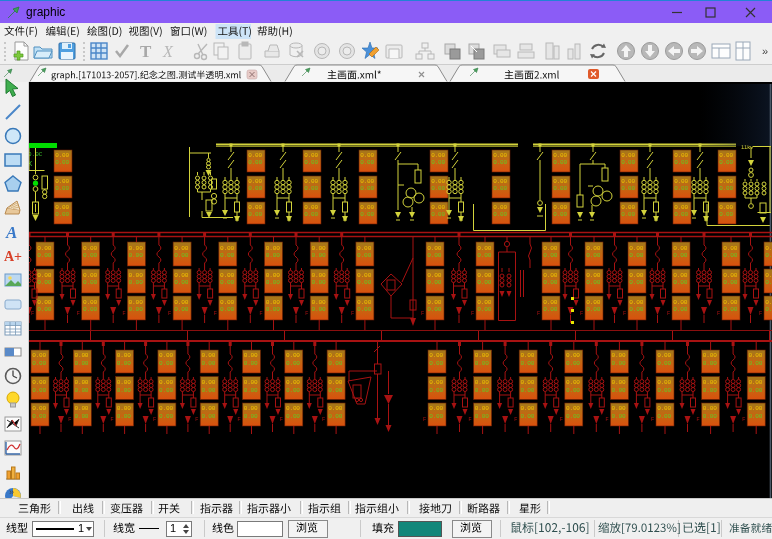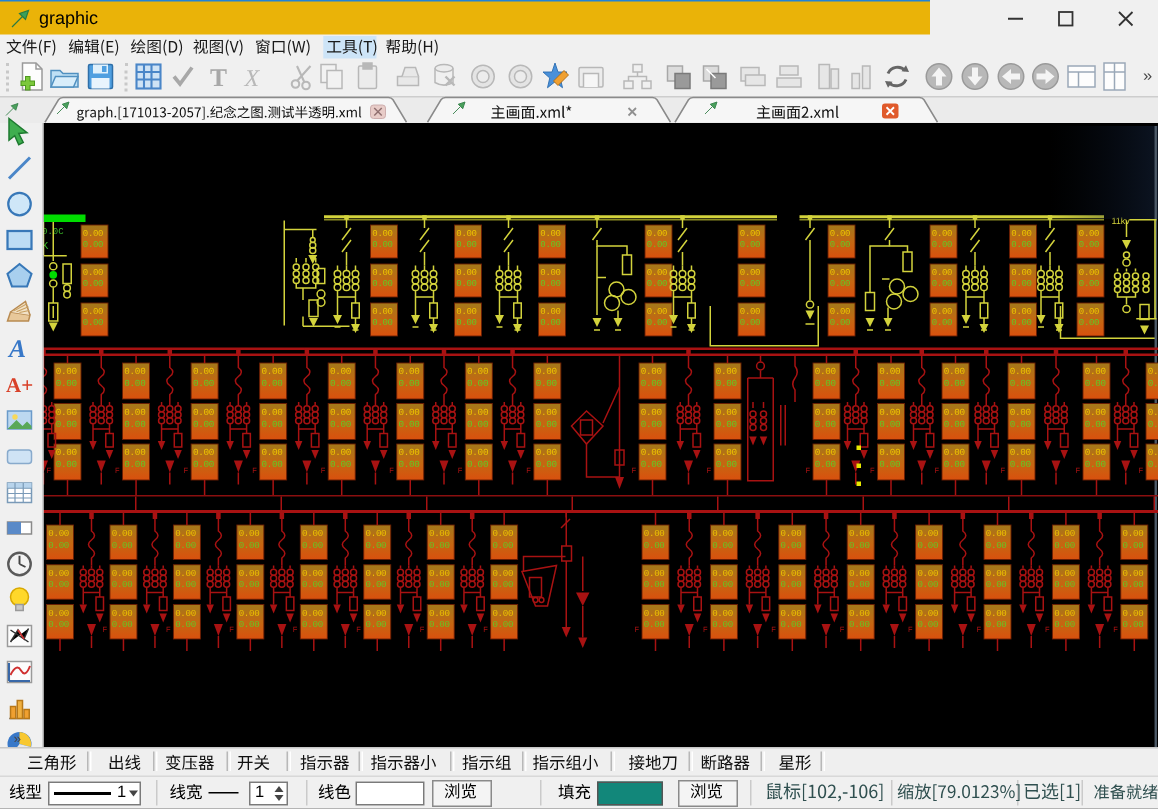--- a/index.html
+++ b/index.html
@@ -1,16 +1,16 @@
 <!DOCTYPE html>
 <html><head><meta charset="utf-8"><style>html,body{margin:0;padding:0}
 body{width:772px;height:539px;overflow:hidden;position:relative;font-family:"Liberation Sans",sans-serif;background:#f0f0f0}
 .abs{position:absolute}
 </style></head><body>
-<div class="abs" style="left:0;top:0;width:620px;height:23px;background:#eab308;border-top:1px solid #2283d5">
+<div class="abs" style="left:0;top:0;width:772px;height:23px;background:#8b5cf6;border-top:1px solid #2283d5">
     <svg class="abs" style="left:7px;top:5px" width="13" height="13" viewBox="0 0 13 13">
       <path d="M1,12 L8,5 L6,3 L12,1 L10,7 L8,5" fill="#3aa05a" stroke="#2a7a42" stroke-width="0.8"></path>
     </svg>
     <div class="abs" style="left:26px;top:4px;font-size:12px;color:#000">graphic</div>
     <svg class="abs" style="left:668px;top:0" width="104" height="23" viewBox="0 0 104 23">
       <path d="M4,11.5 L14,11.5" stroke="#333" stroke-width="1.2"></path>
       <rect x="38" y="7" width="9" height="9" fill="none" stroke="#333" stroke-width="1.2"></rect>
       <path d="M78,7 L87,16 M87,7 L78,16" stroke="#333" stroke-width="1.2"></path>
     </svg>
   </div>

